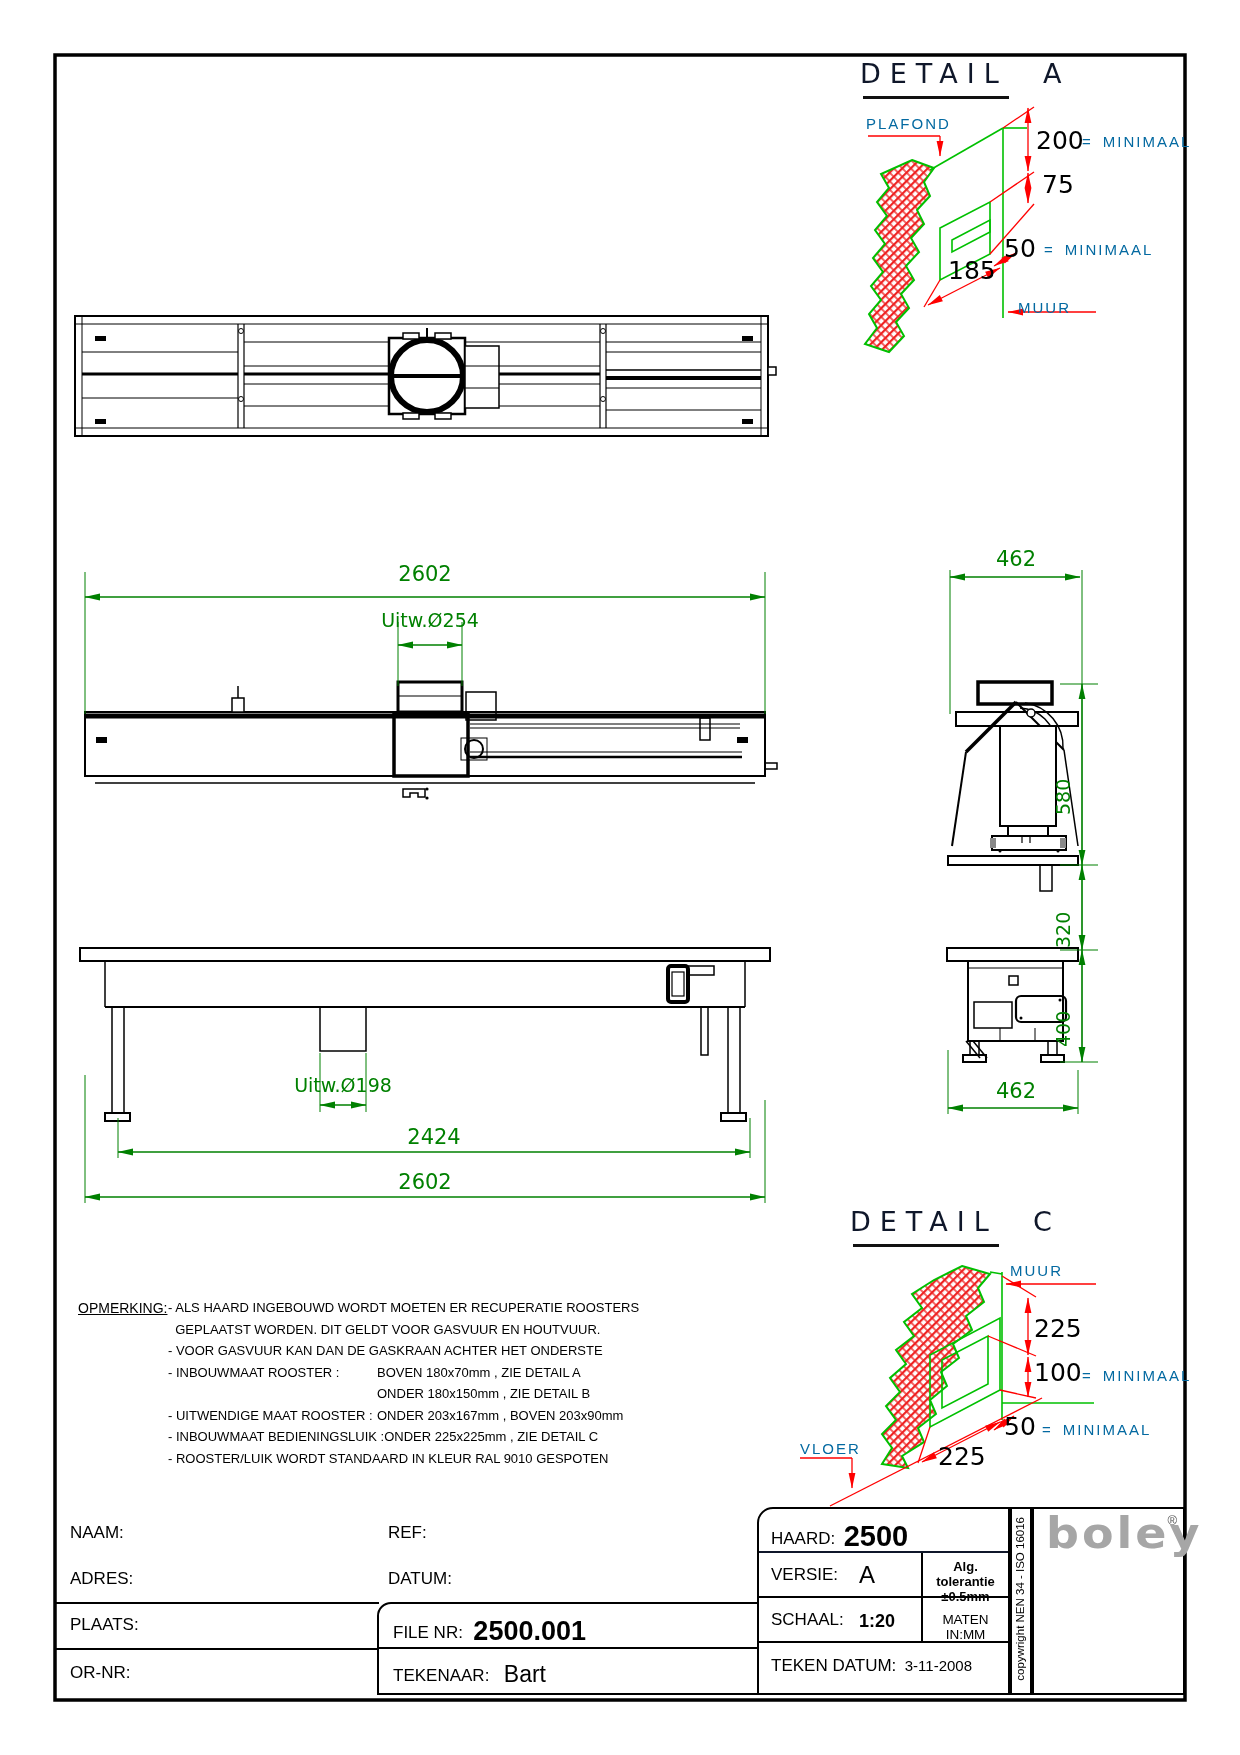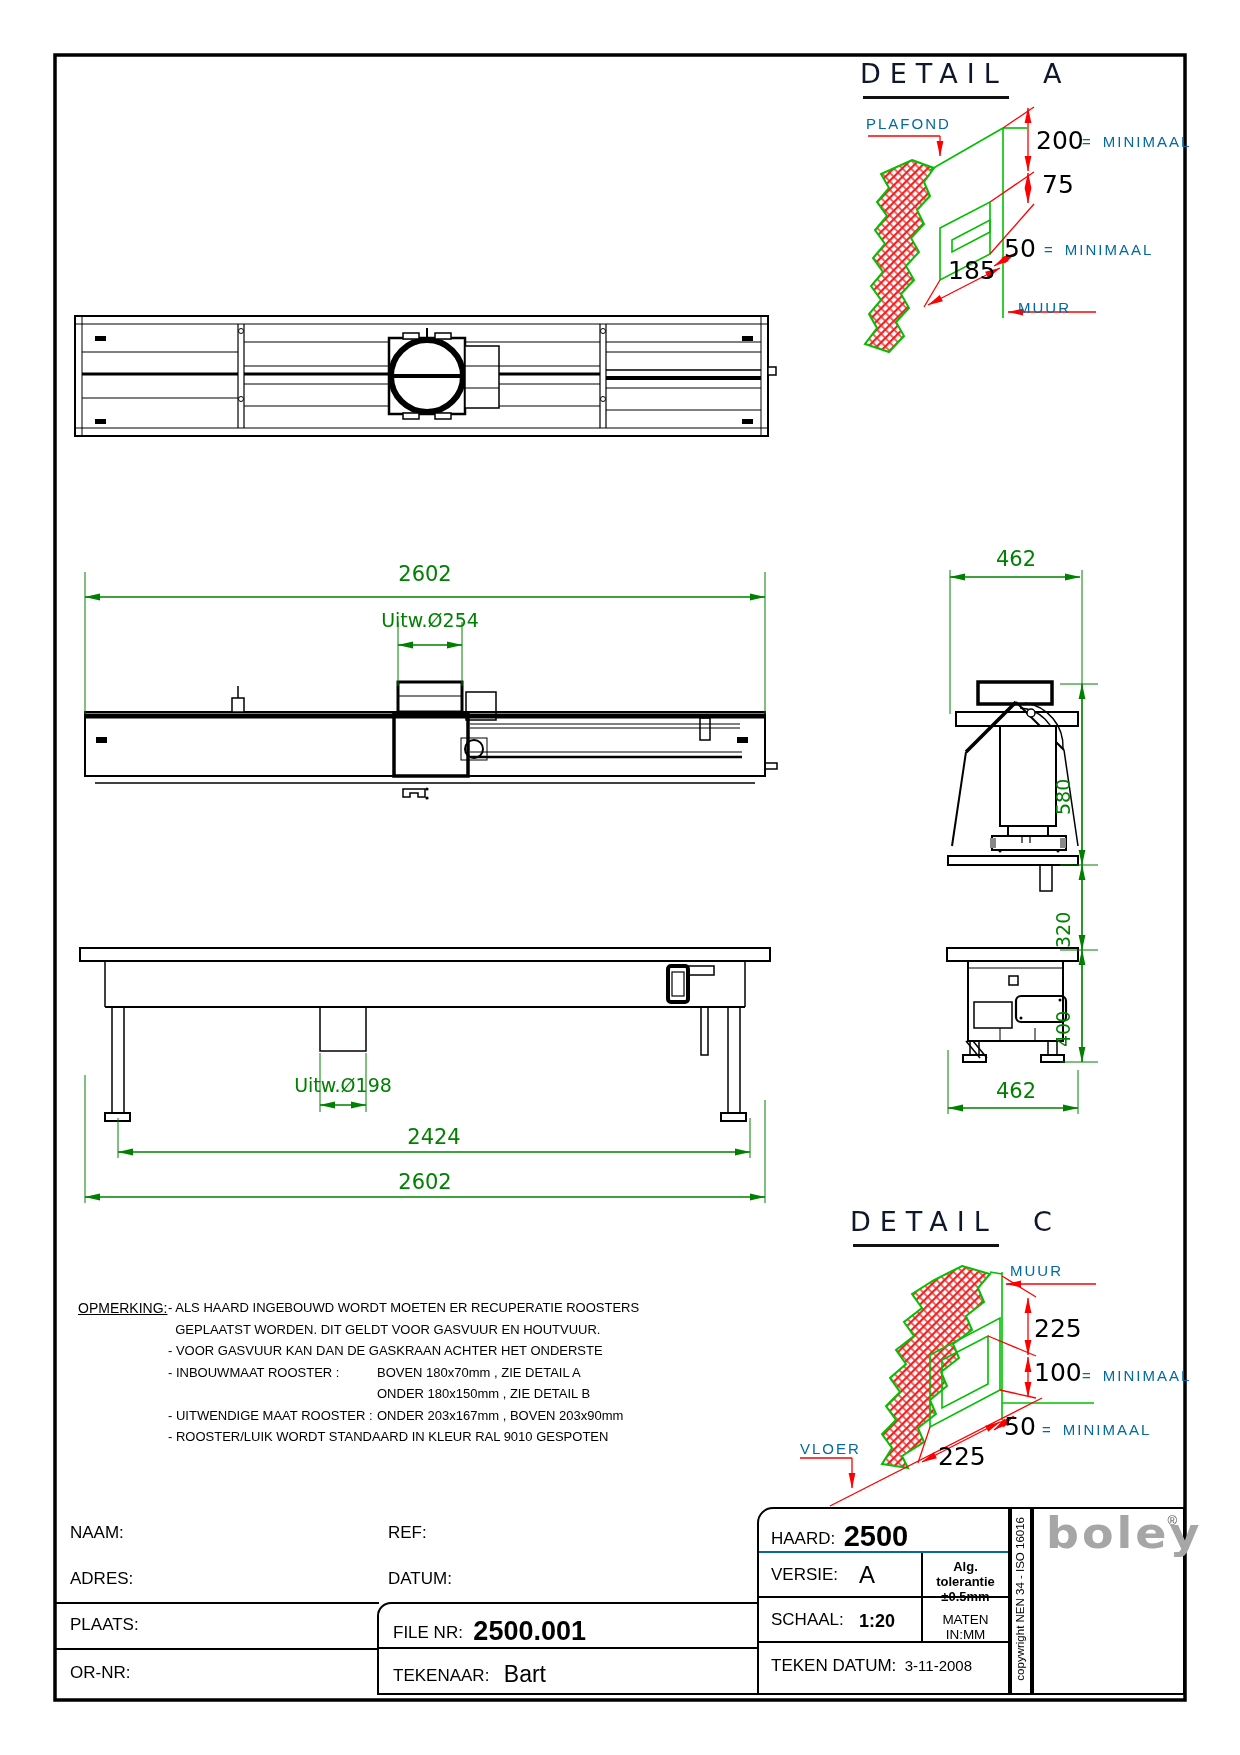--- a/index.html
+++ b/index.html
@@ -317,20 +317,24 @@
       </div>
     <div class="row">
         <span class="c1"></span>
         <span class="c2">ONDER 180x150mm , ZIE DETAIL B</span>
       </div>
     <div class="row">
         <span class="c1">- UITWENDIGE MAAT ROOSTER :</span>
         <span class="c2">ONDER 203x167mm , BOVEN 203x90mm</span>
       </div>
     <div class="row">
+        <span class="c1">- INBOUWMAAT BEDIENINGSLUIK :</span>
+        <span class="c2">ONDER 225x225mm , ZIE DETAIL C</span>
+      </div>
+    <div class="row">
         <span class="c1">- ROOSTER/LUIK WORDT STANDAARD IN KLEUR RAL 9010 GESPOTEN</span>
         <span class="c2"></span>
       </div>
   </div>
 
   <div class="t lbl" style="left:70px;top:1524px;">NAAM:</div>
   <div class="t lbl" style="left:70px;top:1570px;">ADRES:</div>
   <div class="t lbl" style="left:70px;top:1616px;">PLAATS:</div>
   <div class="t lbl" style="left:70px;top:1664px;">OR-NR:</div>
   <div class="t lbl" style="left:388px;top:1524px;">REF:</div>
@@ -344,21 +348,21 @@
       <span class="lbl">FILE NR:</span>
       <span style="font-size:27px;font-weight:bold;position:relative;top:2px;margin-left:6px;">2500.001</span>
     </div>
     <div class="tb-row" style="height:46px;padding:11px 0 0 14px;">
       <span class="lbl">TEKENAAR:</span>
       <span style="font-size:23px;position:relative;top:1px;margin-left:10px;">Bart</span>
     </div>
   </div>
 
   <div class="box" style="left:757px;top:1507px;width:253px;height:188px;border-radius:16px 0 0 0;">
-    <div class="tb-row" style="height:44px;border-bottom:2px solid #0369a1;padding:9px 0 0 12px;">
+    <div class="tb-row" style="height:44px;border-bottom:2px solid #0f172a;padding:9px 0 0 12px;">
       <span class="lbl">HAARD:</span>
       <span style="font-size:29px;font-weight:bold;position:relative;top:2px;margin-left:4px;">2500</span>
     </div>
     <div class="tb-row" style="height:45px;border-bottom:2px solid #000;">
       <span class="lbl" style="position:absolute;left:12px;top:12px;">VERSIE:</span>
       <span style="position:absolute;left:100px;top:8px;font-size:24px;">A</span>
       <div style="position:absolute;right:0;top:0;width:87px;height:45px;border-left:2px solid #000;text-align:center;font-size:13px;font-weight:bold;padding-top:6px;box-sizing:border-box;">
         <div>Alg. tolerantie</div>
         <div>±0.5mm</div>
       </div>

